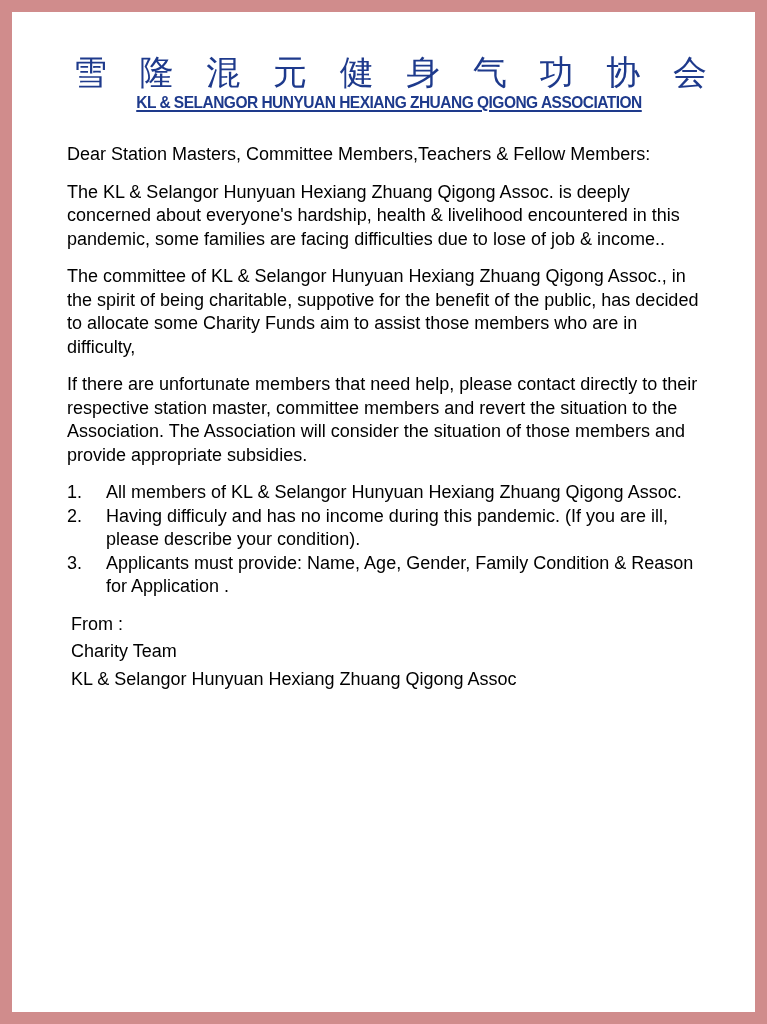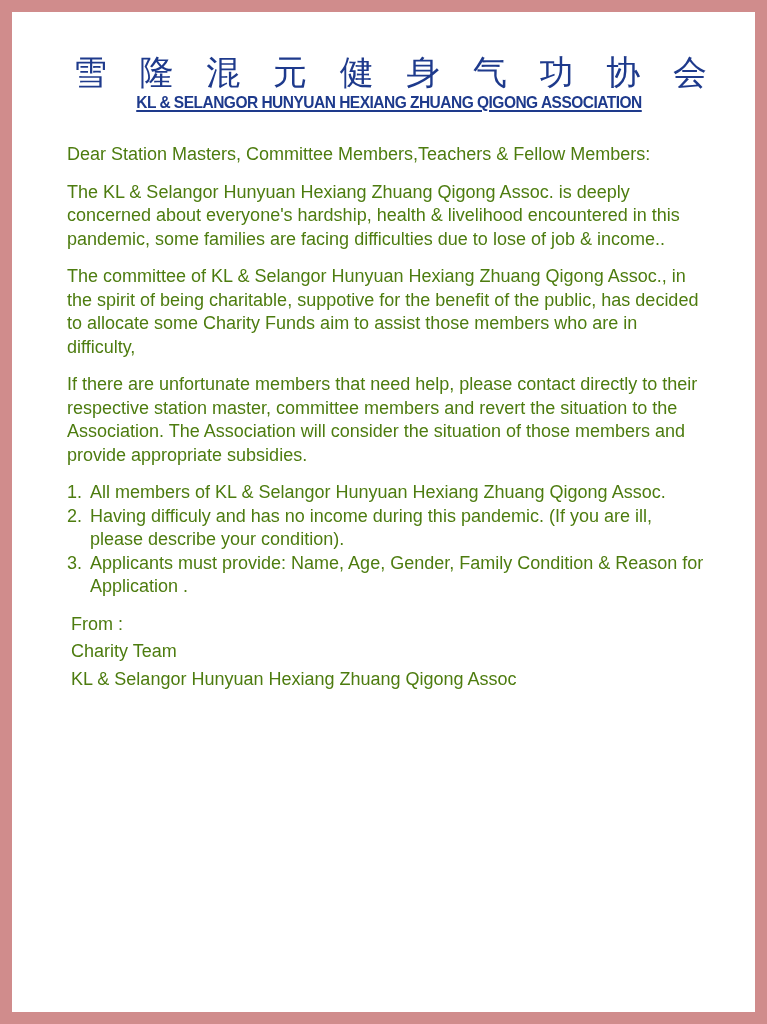--- a/index.html
+++ b/index.html
@@ -38,31 +38,31 @@
       text-decoration: underline;
       text-decoration-thickness: 2px;
       text-underline-offset: 2px;
       white-space: nowrap;
       transform: scaleX(0.94);
       transform-origin: center;
     }
     .body-text {
       position: absolute;
       left: 55px; top: 131px; width: 640px;
-      color: #4d7c0f;
+      color: #000000;
       font-size: 18px; line-height: 23.5px;
     }
     .para { margin: 0 0 14px 0; }
     .para.justify { text-align: justify; }
     .conditions { margin: 0 0 14px 0; padding: 0; list-style: none; }
     .conditions li {
       display: flex; margin: 0;
     }
     .conditions .num { width: 23px; flex: none; }
-    .conditions .txt { flex: 1; }
+    .conditions .txt { flex: 1; margin-left: 16px; }
     .from-block { margin-top: 6px; }
     .from-block div { margin: 4px; line-height: 23.5px; }
   </style>
 </head>
 <body>
 
 <div class="card">
   <div class="header">
     <div class="title-cn">
       <span>雪</span>

